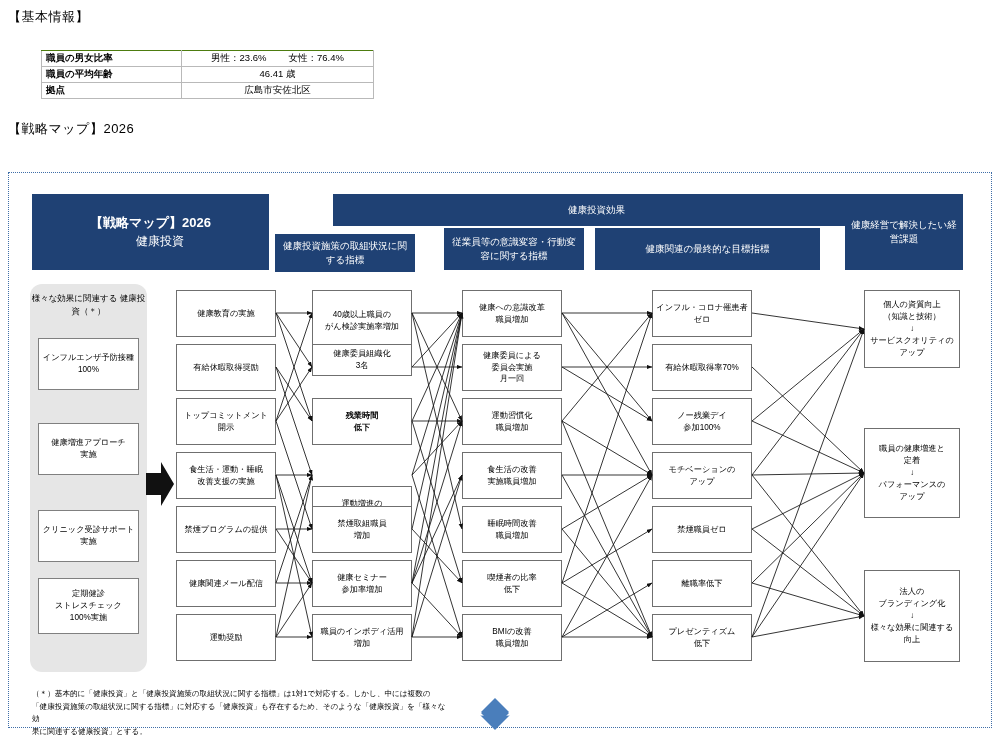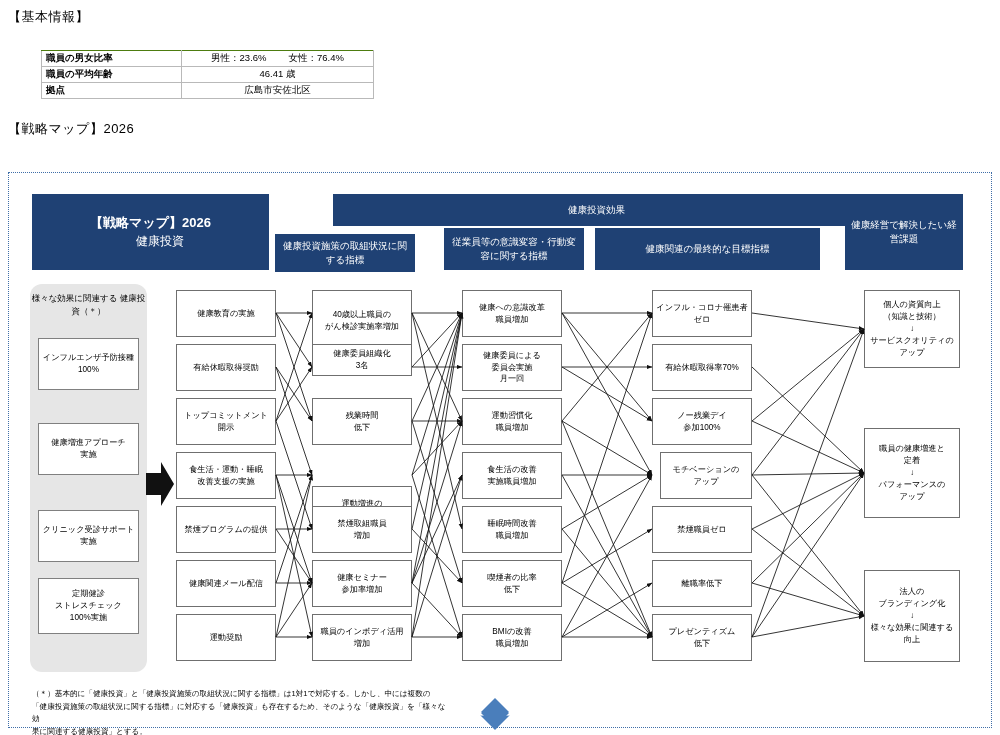--- a/index.html
+++ b/index.html
@@ -204,21 +204,21 @@
   <div class="node" style="left:176px; top:452px; width:100px; height:47px;">食生活・運動・睡眠
 改善支援の実施</div>
   <div class="node" style="left:176px; top:506px; width:100px; height:47px;">禁煙プログラムの提供</div>
   <div class="node" style="left:176px; top:560px; width:100px; height:47px;">健康関連メール配信</div>
   <div class="node" style="left:176px; top:614px; width:100px; height:47px;">運動奨励</div>
 
   <div class="node" style="left:312px; top:290px; width:100px; height:62px;">40歳以上職員の
 がん検診実施率増加</div>
   <div class="node" style="left:312px; top:344px; width:100px; height:32px;">健康委員組織化
 3名</div>
-  <div class="node" style="left:312px; top:398px; width:100px; height:47px;">残業時間
+  <div class="node" style="left:312px; top:398px; width:100px; height:47px;font-weight:bold;">残業時間
 低下</div>
   <div class="node" style="left:312px; top:452px; width:100px; height:47px;margin-top:34px;">運動増進の
 意識改革</div>
   <div class="node" style="left:312px; top:506px; width:100px; height:47px;">禁煙取組職員
 増加</div>
   <div class="node" style="left:312px; top:560px; width:100px; height:47px;">健康セミナー
 参加率増加</div>
   <div class="node" style="left:312px; top:614px; width:100px; height:47px;">職員のインボディ活用
 増加</div>
 
@@ -236,21 +236,21 @@
   <div class="node" style="left:462px; top:560px; width:100px; height:47px;">喫煙者の比率
 低下</div>
   <div class="node" style="left:462px; top:614px; width:100px; height:47px;">BMIの改善
 職員増加</div>
 
   <div class="node" style="left:652px; top:290px; width:100px; height:47px;">インフル・コロナ罹患者
 ゼロ</div>
   <div class="node" style="left:652px; top:344px; width:100px; height:47px;">有給休暇取得率70%</div>
   <div class="node" style="left:652px; top:398px; width:100px; height:47px;">ノー残業デイ
 参加100%</div>
-  <div class="node" style="left:652px; top:452px; width:92px; height:47px;margin-left:8px;">モチベーションの
+  <div class="node" style="left:652px; top:452px; width:100px; height:47px;">モチベーションの
 アップ</div>
   <div class="node" style="left:652px; top:506px; width:100px; height:47px;">禁煙職員ゼロ</div>
   <div class="node" style="left:652px; top:560px; width:100px; height:47px;">離職率低下</div>
   <div class="node" style="left:652px; top:614px; width:100px; height:47px;">プレゼンティズム
 低下</div>
 
   <div class="node" style="left:864px; top:290px; width:96px; height:78px;">個人の資質向上
 （知識と技術）
 ↓
 サービスクオリティの

